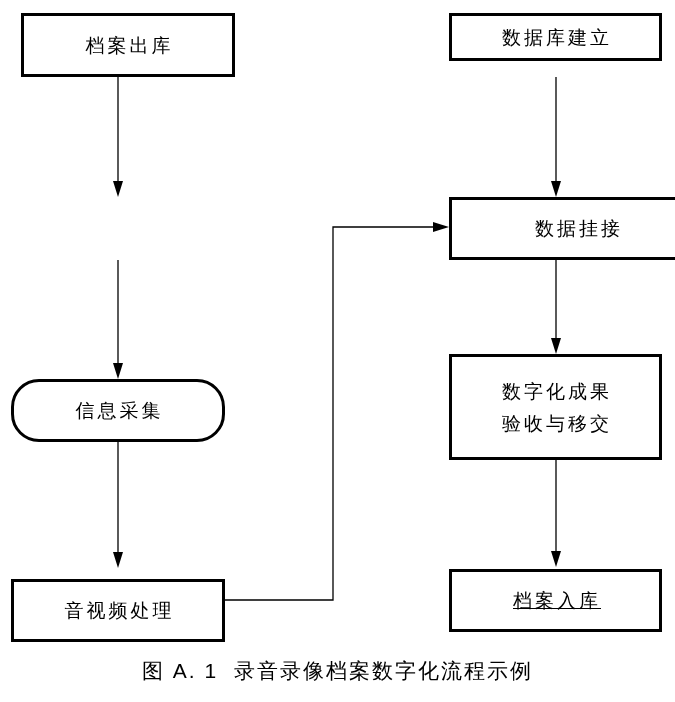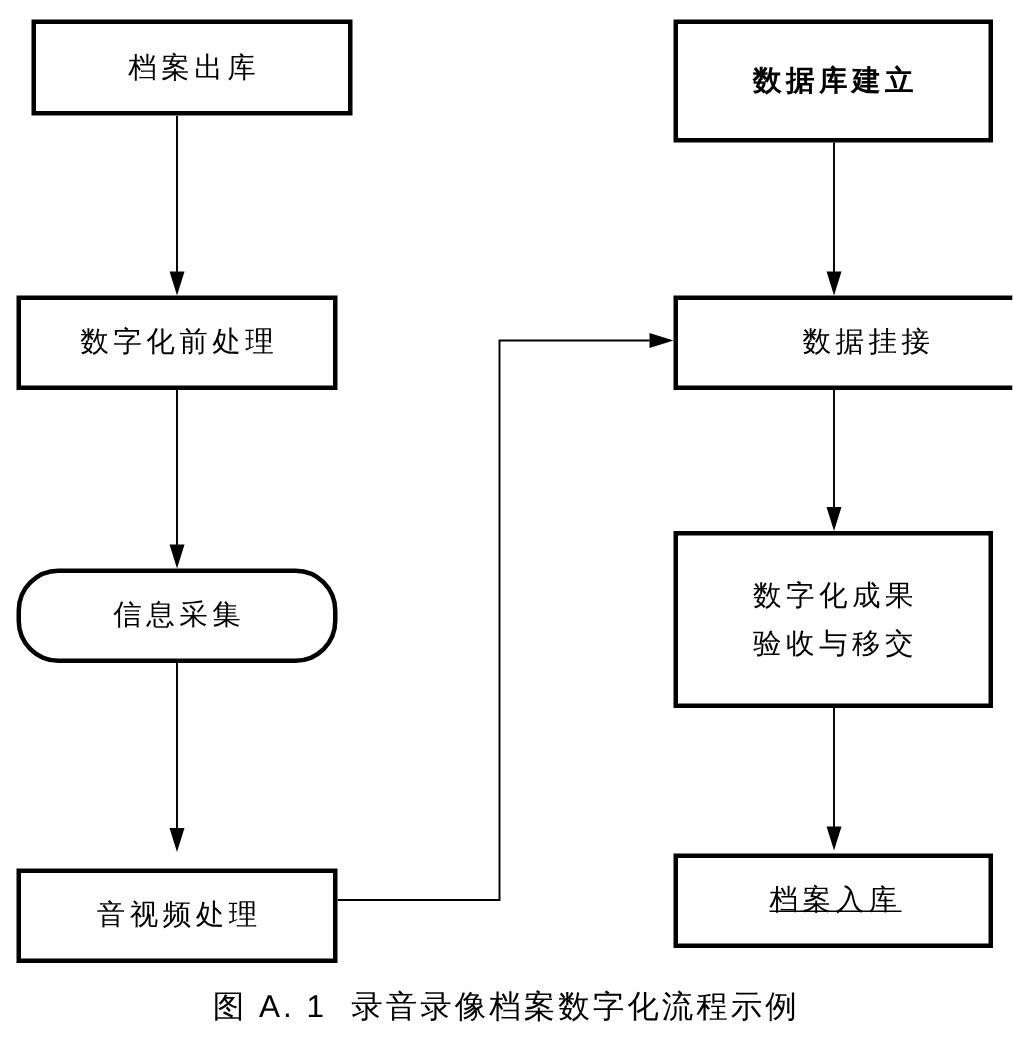--- a/index.html
+++ b/index.html
@@ -39,23 +39,23 @@
   }
   .node .label-line { display: block; }
   .node .label-line + .label-line { margin-top: 13px; }
 
   
   #node-l1 { left: 11px;  top: 13px;  width: 214px; height: 64px; margin-left: 10px; }
   #node-l2 { left: 11px;  top: 197px; width: 214px; height: 63px; }
   #node-l3 { left: 11px;  top: 379px; width: 214px; height: 63px; border-radius: 28px; }
   #node-l4 { left: 11px;  top: 568px; width: 214px; height: 63px; margin-top: 11px; }
   
-  #node-r1 { left: 449px; top: 13px;  width: 213px; height: 82px; font-weight: bold; }
+  #node-r1 { left: 449px; top: 13px;  width: 213px; height: 48px; }
   #node-r2 { left: 449px; top: 197px; width: 257px; height: 63px; }
-  #node-r3 { left: 449px; top: 354px; width: 213px; height: 118px; }
+  #node-r3 { left: 449px; top: 354px; width: 213px; height: 106px; }
   #node-r4 { left: 449px; top: 569px; width: 213px; height: 63px; text-decoration: underline; }
 
   #caption {
     position: absolute;
     left: 0;
     top: 657px;
     width: 675px;
     text-align: center;
     font-family: "Liberation Sans", "DejaVu Sans", sans-serif;
     font-weight: normal;
@@ -93,23 +93,20 @@
       <polygon points="551,551 561,551 556,567"></polygon>
 
       <polygon points="433,222 433,232 449,227"></polygon>
     </g>
   </svg>
 
   <div class="node" id="node-l1">
     <span class="label-line">档案出库</span>
   </div>
 
-  <div class="node" id="node-l2">
-    <span class="label-line">数字化前处理</span>
-  </div>
 
   <div class="node" id="node-l3">
     <span class="label-line">信息采集</span>
   </div>
 
   <div class="node" id="node-l4">
     <span class="label-line">音视频处理</span>
   </div>
 
   <div class="node" id="node-r1">

